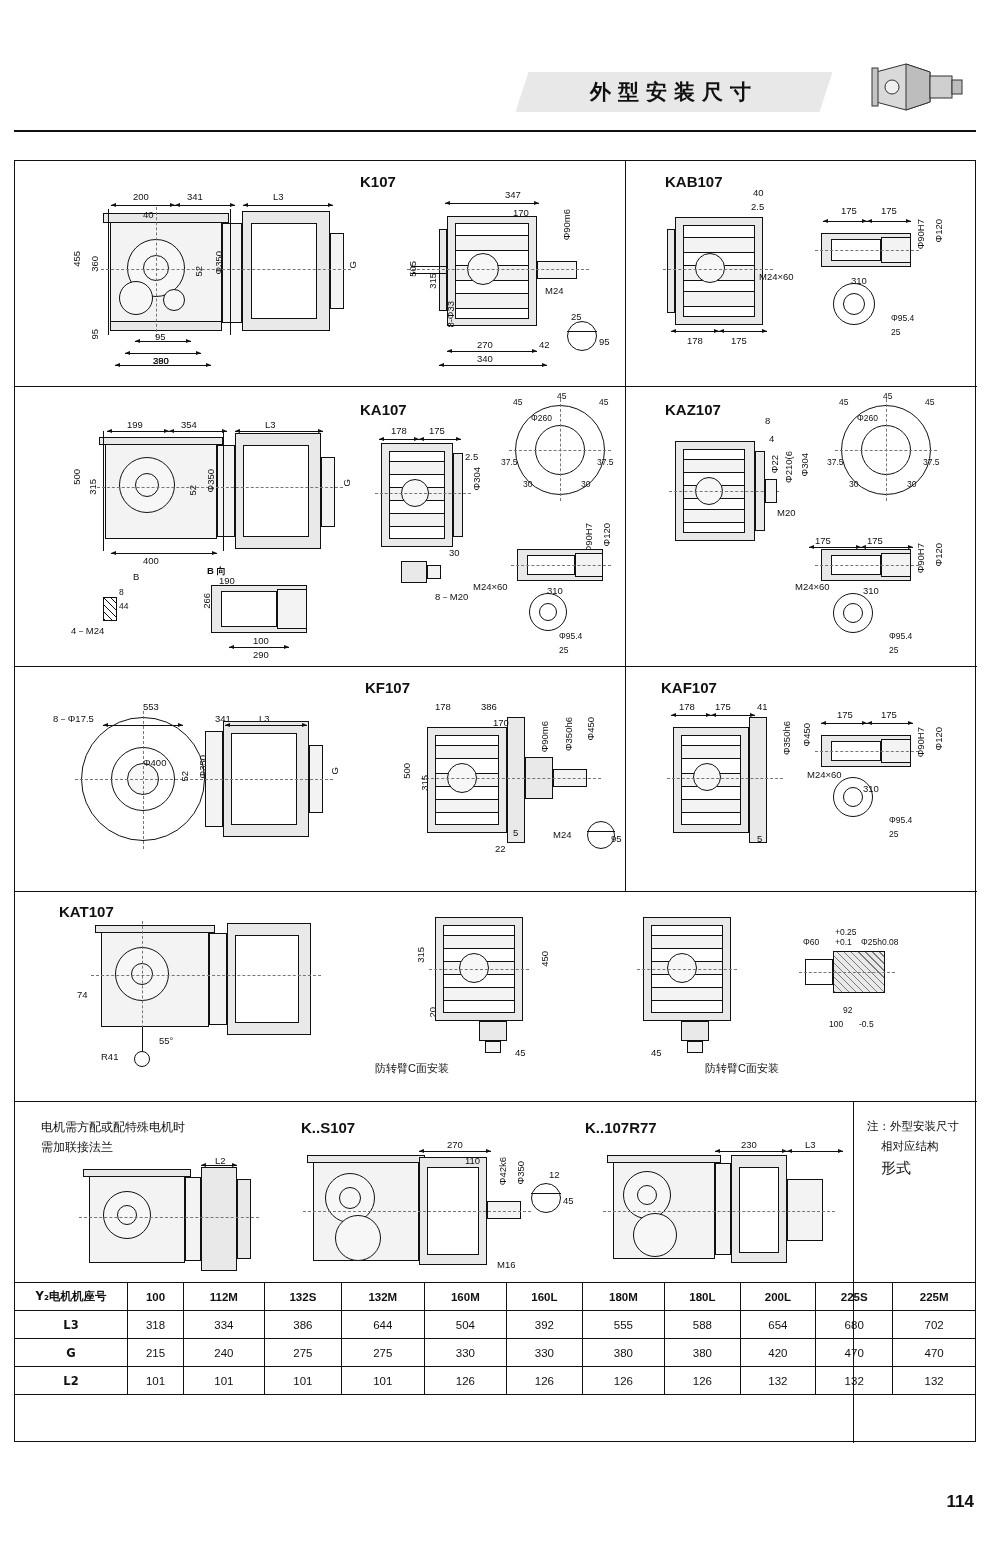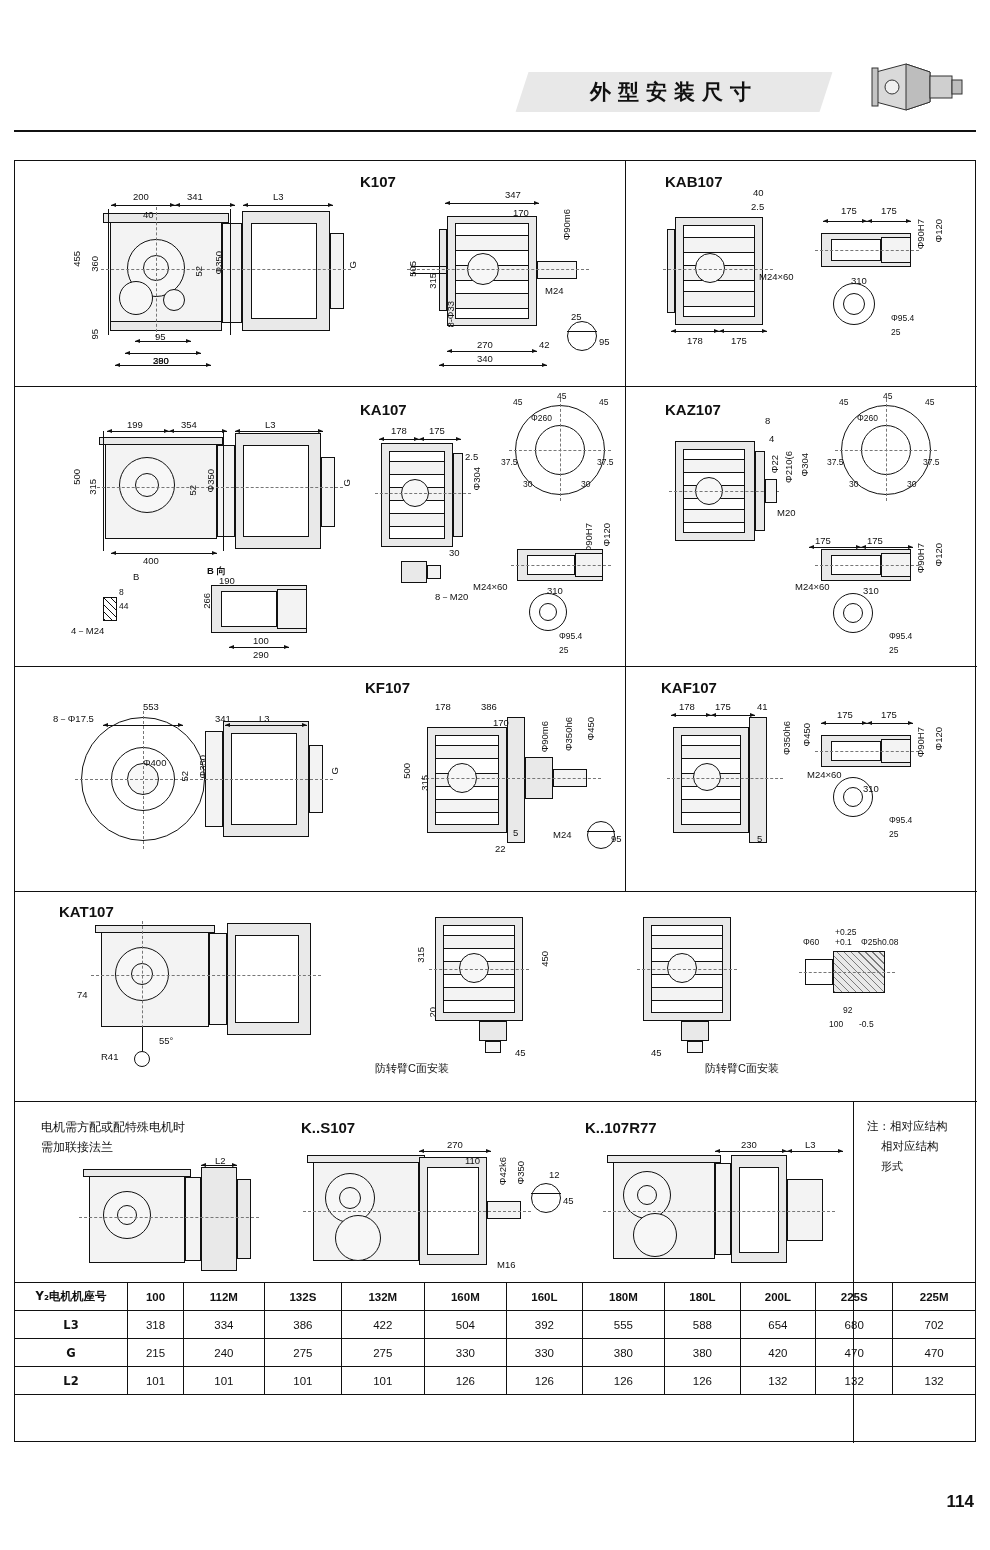--- a/index.html
+++ b/index.html
@@ -610,23 +610,23 @@
       <div class="box2" style="left:716px;top:994px;width:56px;height:108px;"></div>
       <div class="boxw" style="left:724px;top:1006px;width:40px;height:86px;"></div>
       <div class="box" style="left:772px;top:1018px;width:36px;height:62px;"></div>
       <div class="dash-h" style="left:588px;top:1050px;width:232px;"></div>
     </div>
     <div class="lbl" style="left:726px;top:978px">230</div>
     <div class="lbl" style="left:790px;top:978px">L3</div>
     <div class="dimline" style="left:700px;top:990px;width:72px;"></div>
     <div class="dimline" style="left:772px;top:990px;width:56px;"></div>
 
-    <div class="lbl cn" style="left:852px;top:958px;font-size:11.5px">注：相对应结构</div>
+    <div class="lbl cn" style="left:852px;top:958px;font-size:11.5px">注：外型安装尺寸</div>
     <div class="lbl cn" style="left:866px;top:978px;font-size:11.5px">相对应结构</div>
-    <div class="lbl cn" style="left:866px;top:998px;font-size:11px">形式</div>
+    <div class="lbl cn" style="left:866px;top:998px;font-size:15px">形式</div>
 
   </div>
 
   <table class="tbl">
     <tbody>
       <tr>
         <th class="rowhead">Y₂电机机座号</th>
         <th>100</th>
         <th>112M</th>
         <th>132S</th>
@@ -637,21 +637,21 @@
         <th>180L</th>
         <th>200L</th>
         <th>225S</th>
         <th>225M</th>
       </tr>
       <tr>
         <td class="rowhead">L3</td>
         <td>318</td>
         <td>334</td>
         <td>386</td>
-        <td>422</td>
+        <td>644</td>
         <td>504</td>
         <td>392</td>
         <td>555</td>
         <td>588</td>
         <td>654</td>
         <td>680</td>
         <td>702</td>
       </tr>
       <tr>
         <td class="rowhead">G</td>

